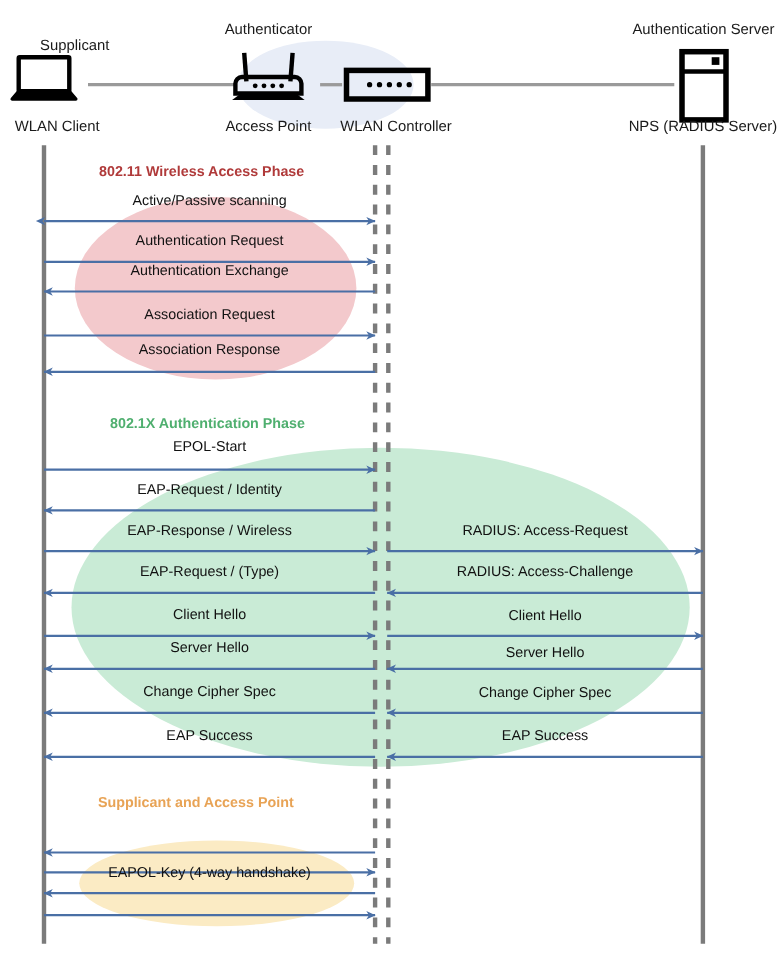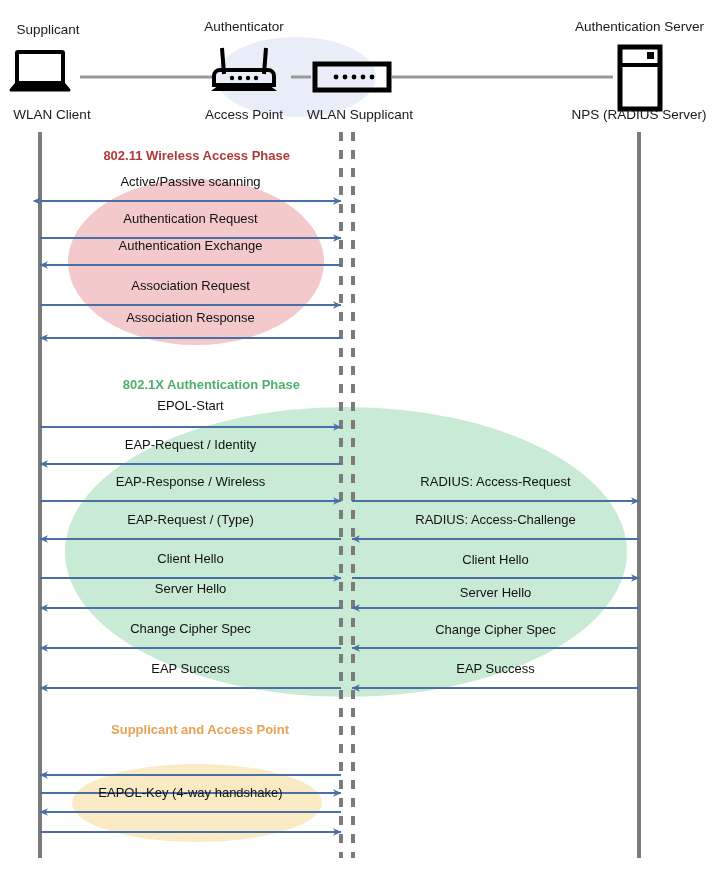--- a/index.html
+++ b/index.html
@@ -11,21 +11,21 @@
   #diagram{position:absolute;inset:0;width:713px;height:875px;}
 
   .actor-title,.actor-sub{
     position:absolute;font-size:13.5px;color:#1a1a1a;white-space:nowrap;
     text-align:center;
   }
   .actor-title{font-size:13.5px;}
   .actor-sub{font-size:13.5px;}
 
   .phase-label{
-    position:absolute;white-space:nowrap;text-align:right;
+    position:absolute;white-space:nowrap;text-align:left;
     font-size:13px;font-weight:bold;line-height:18px;
   }
   .msg-label{
     position:absolute;white-space:nowrap;text-align:center;
     font-size:13px;color:#111;
   }
 </style>
 </head>
 <body>
 
@@ -107,27 +107,27 @@
       <line x1="639" y1="688" x2="352" y2="688" stroke="#4A6FA5" stroke-width="2" marker-end="url(#ah-right)"></line>
       <line x1="341" y1="775" x2="40" y2="775" stroke="#4A6FA5" stroke-width="2" marker-end="url(#ah-right)"></line>
       <line x1="40" y1="793" x2="341" y2="793" stroke="#4A6FA5" stroke-width="2" marker-end="url(#ah-right)"></line>
       <line x1="341" y1="812" x2="40" y2="812" stroke="#4A6FA5" stroke-width="2" marker-end="url(#ah-right)"></line>
       <line x1="40" y1="832" x2="341" y2="832" stroke="#4A6FA5" stroke-width="2" marker-end="url(#ah-right)"></line>
     </g>
 </svg>
 
 <div id="text-layer">
 
-  <div class="actor-title" style="left:0px;top:22px;width:96px;">Supplicant</div>
+  <div class="actor-title" style="left:0px;top:33px;width:96px;padding-left:20px;">Supplicant</div>
   <div class="actor-title" style="left:196px;top:19px;width:96px;">Authenticator</div>
   <div class="actor-title" style="left:543px;top:19px;width:193px;">Authentication Server</div>
 
   <div class="actor-sub" style="left:0px;top:107px;width:104px;">WLAN Client</div>
   <div class="actor-sub" style="left:192px;top:107px;width:104px;">Access Point</div>
-  <div class="actor-sub" style="left:297px;top:107px;width:126px;">WLAN Supplicant</div>
+  <div class="actor-sub" style="left:297px;top:107px;width:126px;">WLAN Controller</div>
   <div class="actor-sub" style="left:546px;top:107px;width:186px;">NPS (RADIUS Server)</div>
 
   <div class="phase-label" style="left:90px;top:147px;width:200px;color:#B03A3A;">802.11 Wireless Access Phase</div>
 
   <div class="phase-label" style="left:100px;top:376px;width:200px;color:#4FAF6F;">802.1X Authentication Phase</div>
 
   <div class="phase-label" style="left:89px;top:721px;width:200px;color:#E8A355;">
     <div>Supplicant and Access Point</div>
   </div>
 

